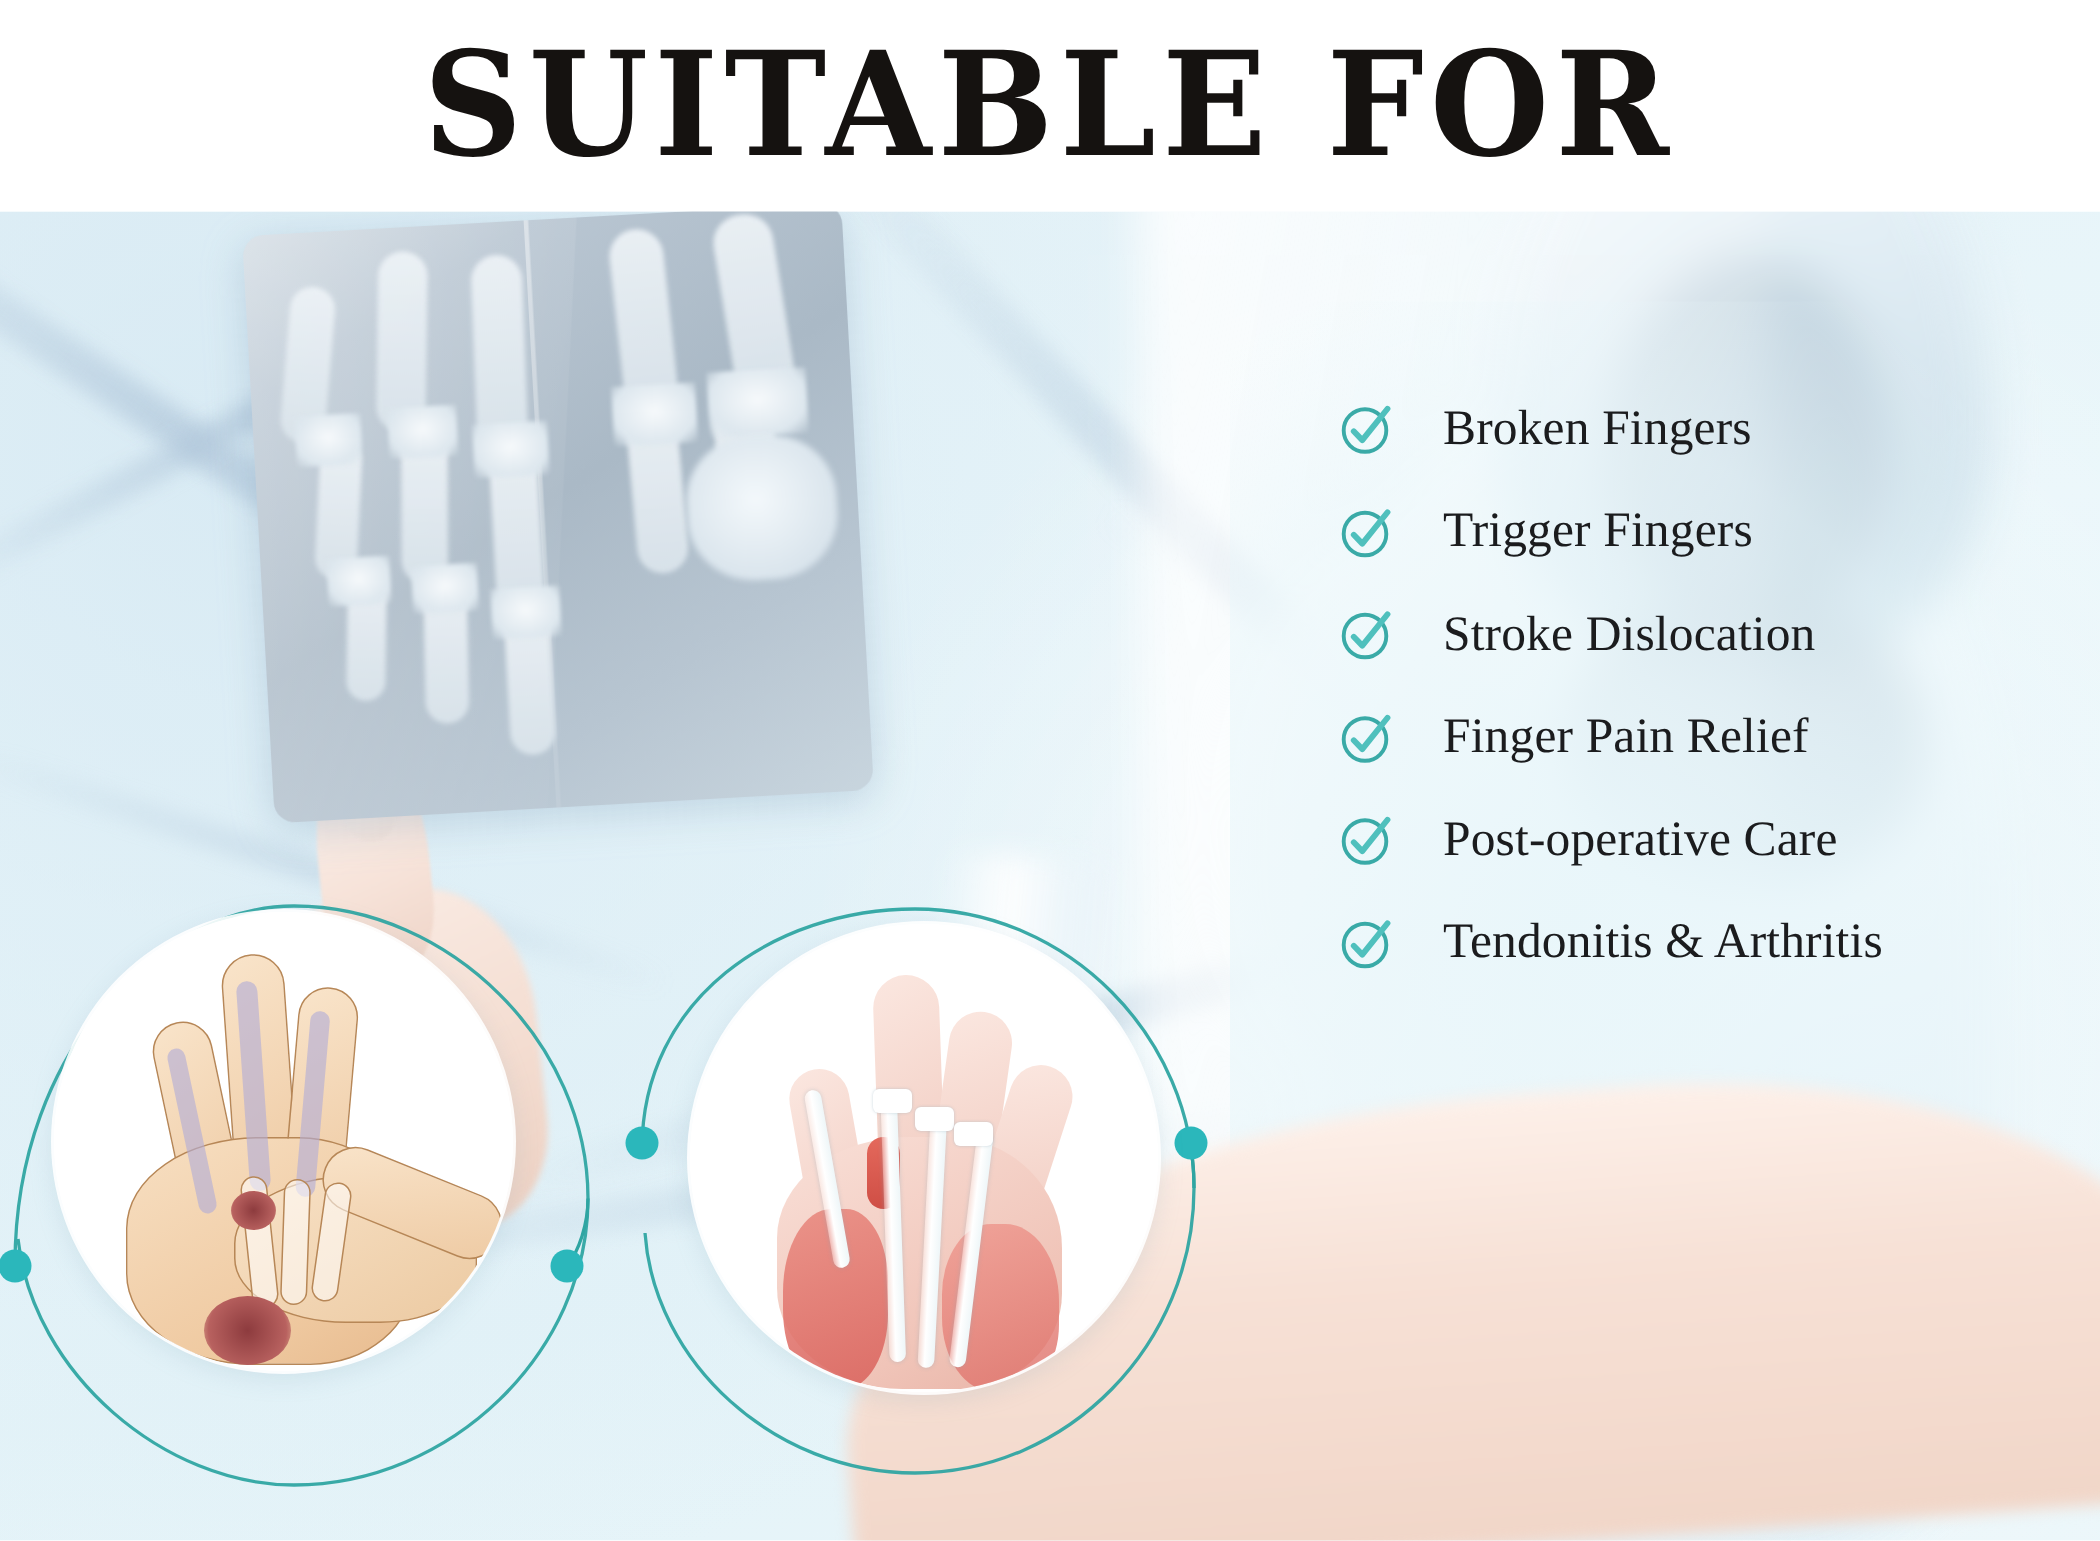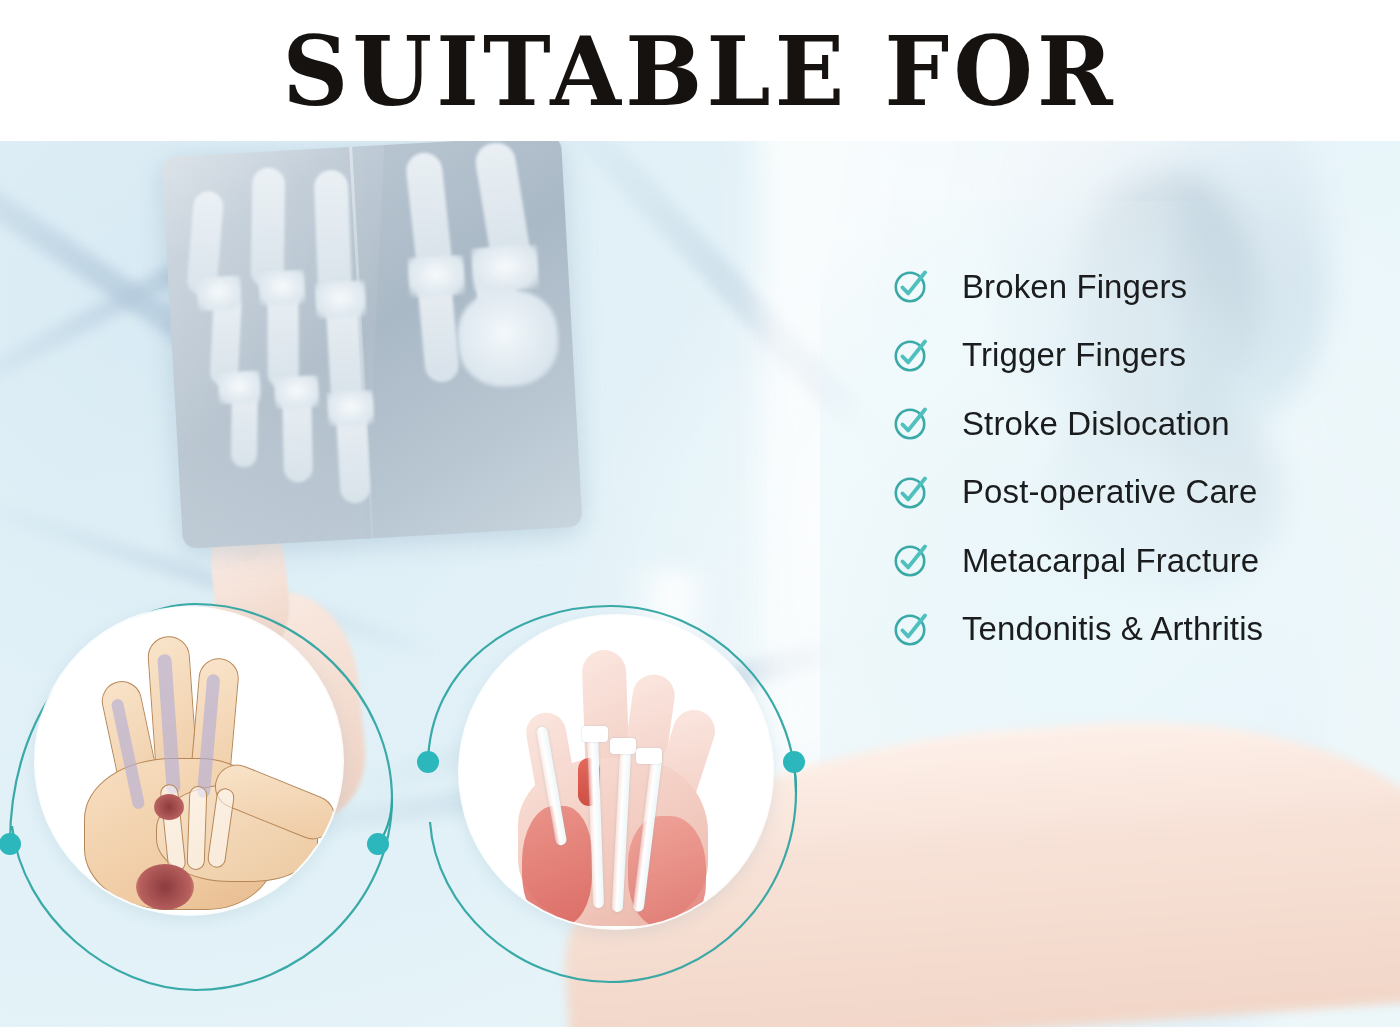--- a/index.html
+++ b/index.html
@@ -238,21 +238,21 @@
   
   .checklist{position:absolute;left:892px;top:252px;width:500px;z-index:30;}
   .check-row{
     display:flex;align-items:center;height:68.5px;
   }
   .check-icon{
     width:40px;height:40px;flex:0 0 40px;margin-right:30px;position:relative;
   }
   .check-icon svg{display:block;overflow:visible;}
   .check-label{
-    font-family:Liberation Sans, sans-serif;
+    font-family:Liberation Serif, serif;
     font-size:33px;line-height:1;color:#1b1c1e;
     white-space:nowrap;letter-spacing:.1px;
   }
 </style>
 </head>
 <body>
 
 <div class="stage">
 
   <div class="body-bg">
@@ -409,30 +409,30 @@
         </span>
         <span class="check-label">Stroke Dislocation</span>
       </div>
       <div class="check-row">
         <span class="check-icon">
           <svg width="40" height="40" viewBox="0 0 40 40">
             <circle cx="18" cy="21" r="14.2" fill="none" stroke="#2fa5a2" stroke-width="2.6" opacity="0.95"></circle>
             <path d="M 10.5 21.5 L 16.2 27.4 L 33 6.5" fill="none" stroke="#4fc0bd" stroke-width="3.9" stroke-linecap="round" stroke-linejoin="round"></path>
           </svg>
         </span>
+        <span class="check-label">Finger Pain Relief</span>
+      </div>
+      <div class="check-row">
+        <span class="check-icon">
+          <svg width="40" height="40" viewBox="0 0 40 40">
+            <circle cx="18" cy="21" r="14.2" fill="none" stroke="#2fa5a2" stroke-width="2.6" opacity="0.95"></circle>
+            <path d="M 10.5 21.5 L 16.2 27.4 L 33 6.5" fill="none" stroke="#4fc0bd" stroke-width="3.9" stroke-linecap="round" stroke-linejoin="round"></path>
+          </svg>
+        </span>
         <span class="check-label">Post-operative Care</span>
-      </div>
-      <div class="check-row">
-        <span class="check-icon">
-          <svg width="40" height="40" viewBox="0 0 40 40">
-            <circle cx="18" cy="21" r="14.2" fill="none" stroke="#2fa5a2" stroke-width="2.6" opacity="0.95"></circle>
-            <path d="M 10.5 21.5 L 16.2 27.4 L 33 6.5" fill="none" stroke="#4fc0bd" stroke-width="3.9" stroke-linecap="round" stroke-linejoin="round"></path>
-          </svg>
-        </span>
-        <span class="check-label">Metacarpal Fracture</span>
       </div>
       <div class="check-row">
         <span class="check-icon">
           <svg width="40" height="40" viewBox="0 0 40 40">
             <circle cx="18" cy="21" r="14.2" fill="none" stroke="#2fa5a2" stroke-width="2.6" opacity="0.95"></circle>
             <path d="M 10.5 21.5 L 16.2 27.4 L 33 6.5" fill="none" stroke="#4fc0bd" stroke-width="3.9" stroke-linecap="round" stroke-linejoin="round"></path>
           </svg>
         </span>
         <span class="check-label">Tendonitis &amp; Arthritis</span>
       </div>

